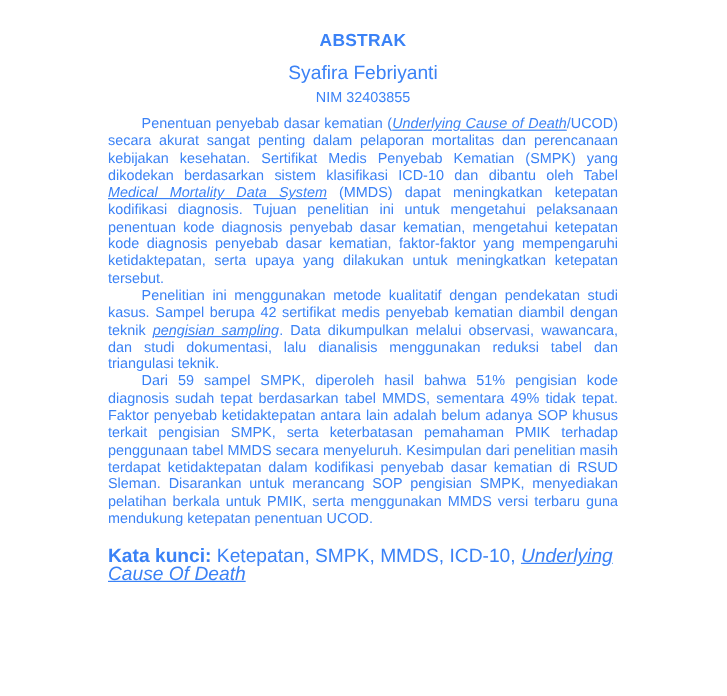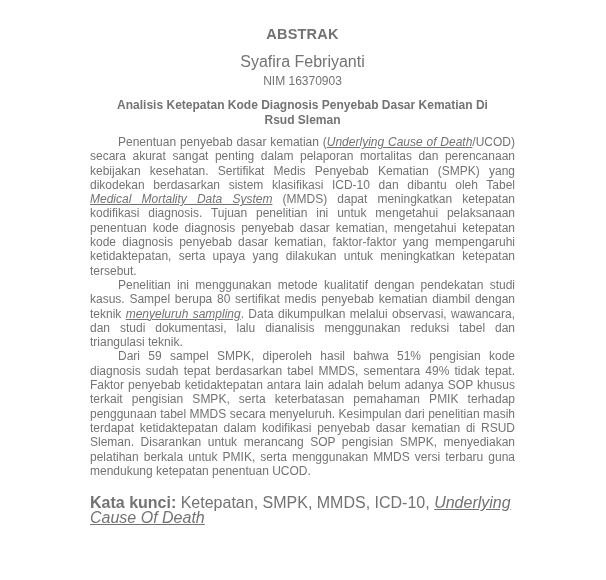--- a/index.html
+++ b/index.html
@@ -5,21 +5,21 @@
   html, body {
     margin: 0;
     padding: 0;
     background: #ffffff;
   }
   .page {
     position: relative;
     width: 606px;
     height: 580px;
     background: #ffffff;
-    color: #737373;
+    color: #3b82f6;
     font-family: "Liberation Sans", sans-serif;
     overflow: hidden;
   }
   .content {
     position: absolute;
     left: 90px;
     top: 26px;
     width: 425px;
   }
   .heading {
@@ -74,26 +74,25 @@
 </head>
 <body>
 
 <div class="page">
   <div class="content">
 
     <h1 class="heading">ABSTRAK</h1>
 
     <p class="author">Syafira Febriyanti</p>
 
-    <p class="nim">NIM 16370903</p>
+    <p class="nim">NIM 32403855</p>
 
-    <h2 class="title">Analisis Ketepatan Kode Diagnosis Penyebab Dasar Kematian Di Rsud Sleman</h2>
 
     <div class="body-text">
       <p class="para"><span>Penentuan penyebab dasar kematian (</span><span class="seg-italic">Underlying Cause of Death</span><span>/UCOD) secara akurat sangat penting dalam pelaporan mortalitas dan perencanaan kebijakan kesehatan. Sertifikat Medis Penyebab Kematian (SMPK) yang dikodekan berdasarkan sistem klasifikasi ICD-10 dan dibantu oleh Tabel </span><span class="seg-italic">Medical Mortality Data System</span><span> (MMDS) dapat meningkatkan ketepatan kodifikasi diagnosis. Tujuan penelitian ini untuk mengetahui pelaksanaan penentuan kode diagnosis penyebab dasar kematian, mengetahui ketepatan kode diagnosis penyebab dasar kematian, faktor-faktor yang mempengaruhi ketidaktepatan, serta upaya yang dilakukan untuk meningkatkan ketepatan tersebut.</span></p>
-      <p class="para"><span>Penelitian ini menggunakan metode kualitatif dengan pendekatan studi kasus. Sampel berupa 80 sertifikat medis penyebab kematian diambil dengan teknik </span><span class="seg-italic">menyeluruh sampling</span><span>. Data dikumpulkan melalui observasi, wawancara, dan studi dokumentasi, lalu dianalisis menggunakan reduksi tabel dan triangulasi teknik.</span></p>
+      <p class="para"><span>Penelitian ini menggunakan metode kualitatif dengan pendekatan studi kasus. Sampel berupa 42 sertifikat medis penyebab kematian diambil dengan teknik </span><span class="seg-italic">pengisian sampling</span><span>. Data dikumpulkan melalui observasi, wawancara, dan studi dokumentasi, lalu dianalisis menggunakan reduksi tabel dan triangulasi teknik.</span></p>
       <p class="para"><span>Dari 59 sampel SMPK, diperoleh hasil bahwa 51% pengisian kode diagnosis sudah tepat berdasarkan tabel MMDS, sementara 49% tidak tepat. Faktor penyebab ketidaktepatan antara lain adalah belum adanya SOP khusus terkait pengisian SMPK, serta keterbatasan pemahaman PMIK terhadap penggunaan tabel MMDS secara menyeluruh. Kesimpulan dari penelitian masih terdapat ketidaktepatan dalam kodifikasi penyebab dasar kematian di RSUD Sleman. Disarankan untuk merancang SOP pengisian SMPK, menyediakan pelatihan berkala untuk PMIK, serta menggunakan MMDS versi terbaru guna mendukung ketepatan penentuan UCOD.</span></p>
     </div>
 
     <p class="keywords"><span class="seg-bold">Kata kunci:</span><span> Ketepatan, SMPK, MMDS, ICD-10, </span><span class="seg-italic">Underlying Cause Of Death</span></p>
 
   </div>
 </div>
 
 </body></html>

